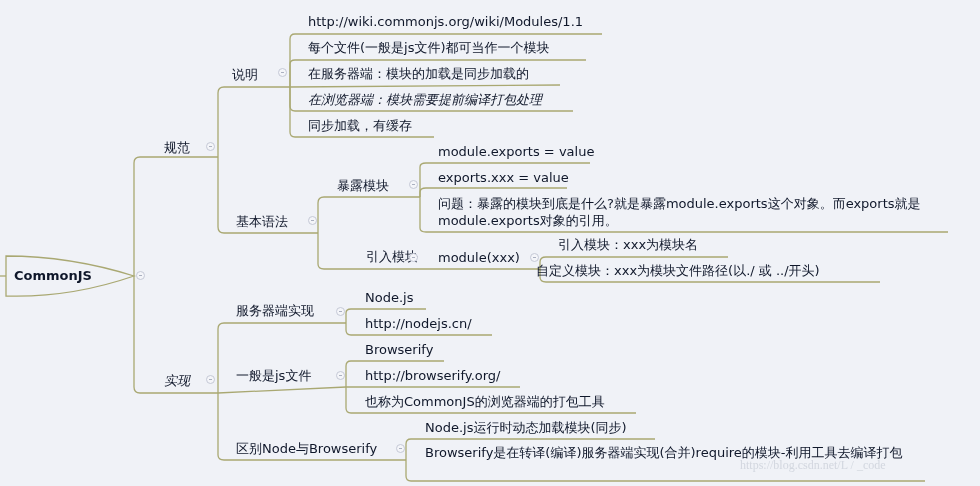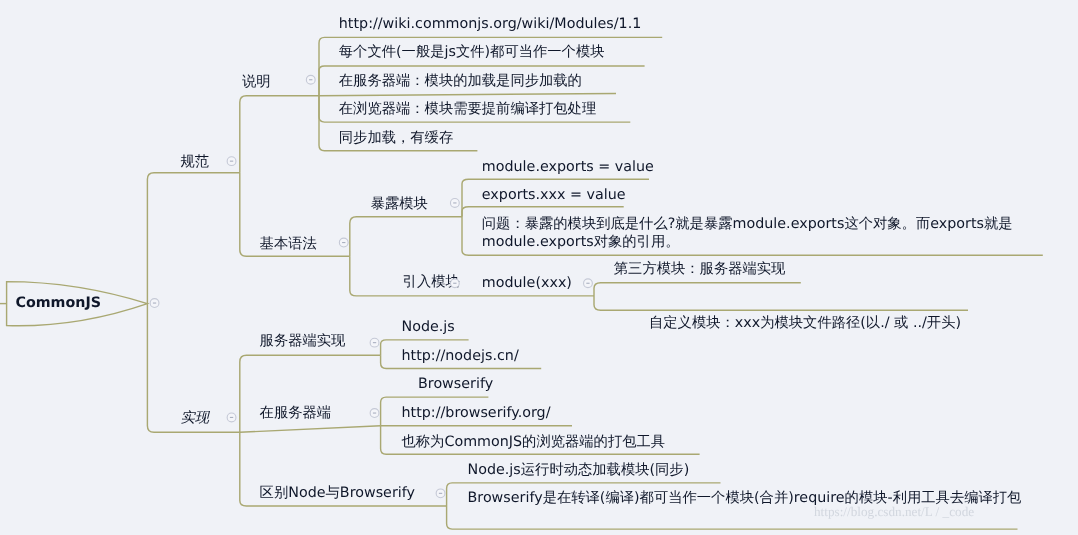--- a/index.html
+++ b/index.html
@@ -92,55 +92,55 @@
 </svg>
 
 <div class="root-label" style="left:14px;top:268px;">CommonJS</div>
 <div class="collapse" style="left:136px;top:271px;"></div>
 
 <div class="node-label" style="left:164px;top:139px;">规范</div>
 <div class="collapse" style="left:206px;top:142px;"></div>
 <div class="node-label" style="left:164px;top:372px;font-style:italic;">实现</div>
 <div class="collapse" style="left:206px;top:375px;"></div>
 
-<div class="node-label" style="left:220px;top:66px;">说明</div>
+<div class="node-label" style="left:232px;top:66px;">说明</div>
 <div class="collapse" style="left:278px;top:68px;"></div>
 <div class="node-label" style="left:236px;top:213px;text-align:right;">基本语法</div>
 <div class="collapse" style="left:308px;top:216px;"></div>
 
 <div class="node-label" style="left:308px;top:13px;">http://wiki.commonjs.org/wiki/Modules/1.1</div>
 <div class="node-label" style="left:308px;top:39px;">每个文件(一般是js文件)都可当作一个模块</div>
 <div class="node-label" style="left:308px;top:65px;">在服务器端：模块的加载是同步加载的</div>
-<div class="node-label" style="left:308px;top:91px;">在浏览器端：模块需要提前编译打包处理</div>
+<div class="node-label" style="left:308px;top:91px;font-style:italic;">在浏览器端：模块需要提前编译打包处理</div>
 <div class="node-label" style="left:308px;top:117px;">同步加载，有缓存</div>
 
 <div class="node-label" style="left:337px;top:177px;">暴露模块</div>
 <div class="collapse" style="left:409px;top:180px;"></div>
 <div class="node-label" style="left:337px;top:248px;margin-left:29px;">引入模块</div>
 <div class="collapse" style="left:409px;top:253px;"></div>
 
 <div class="node-label" style="left:438px;top:143px;text-align:center;">module.exports = value</div>
 <div class="node-label" style="left:438px;top:169px;">exports.xxx = value</div>
 <div class="node-label wrap" style="left:438px;top:195px;width:505px;">问题：暴露的模块到底是什么?就是暴露module.exports这个对象。而exports就是module.exports对象的引用。</div>
 
 <div class="node-label" style="left:438px;top:249px;">module(xxx)</div>
 <div class="collapse" style="left:530px;top:253px;"></div>
-<div class="node-label" style="left:558px;top:236px;">第三方模块：服务器端实现</div>
-<div class="node-label" style="left:590px;top:262px;margin-top:23px;">自定义模块：xxx为模块文件路径(以./ 或 ../开头)</div>
+<div class="node-label" style="left:558px;top:236px;">引入模块：xxx为模块名</div>
+<div class="node-label" style="left:536px;top:262px;">自定义模块：xxx为模块文件路径(以./ 或 ../开头)</div>
 
 <div class="node-label" style="left:236px;top:302px;">服务器端实现</div>
 <div class="collapse" style="left:336px;top:307px;"></div>
-<div class="node-label" style="left:236px;top:367px;">在服务器端</div>
+<div class="node-label" style="left:236px;top:367px;">一般是js文件</div>
 <div class="collapse" style="left:336px;top:371px;"></div>
 <div class="node-label" style="left:236px;top:440px;">区别Node与Browserify</div>
 <div class="collapse" style="left:396px;top:444px;"></div>
 
 <div class="node-label" style="left:365px;top:289px;">Node.js</div>
 <div class="node-label" style="left:365px;top:315px;">http://nodejs.cn/</div>
 
-<div class="node-label" style="left:380px;top:341px;">Browserify</div>
+<div class="node-label" style="left:365px;top:341px;">Browserify</div>
 <div class="node-label" style="left:365px;top:367px;">http://browserify.org/</div>
 <div class="node-label" style="left:365px;top:393px;">也称为CommonJS的浏览器端的打包工具</div>
 
 <div class="node-label" style="left:425px;top:419px;">Node.js运行时动态加载模块(同步)</div>
-<div class="node-label wrap" style="left:425px;top:444px;width:505px;">Browserify是在转译(编译)都可当作一个模块(合并)require的模块-利用工具去编译打包</div>
+<div class="node-label wrap" style="left:425px;top:444px;width:505px;">Browserify是在转译(编译)服务器端实现(合并)require的模块-利用工具去编译打包</div>
 
 <div class="watermark">https://blog.csdn.net/L / _code</div>
 
 </body></html>

